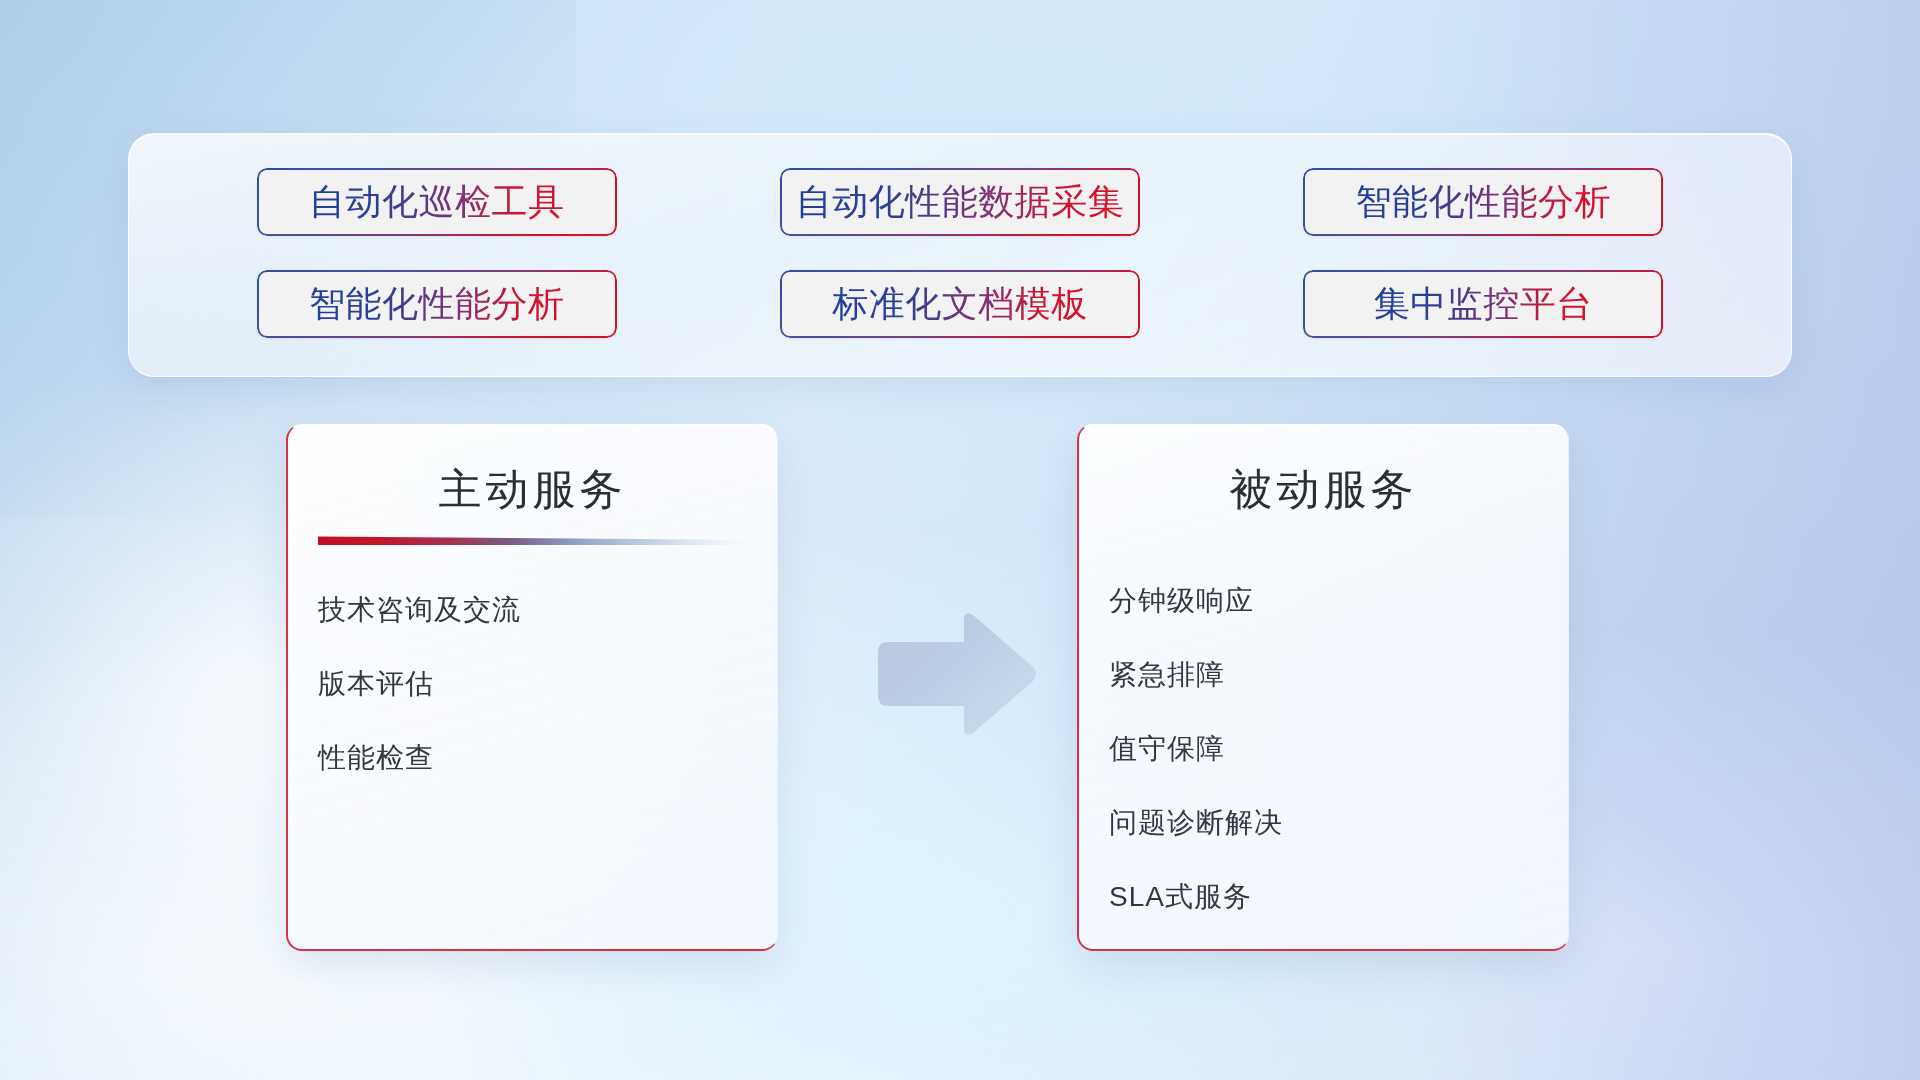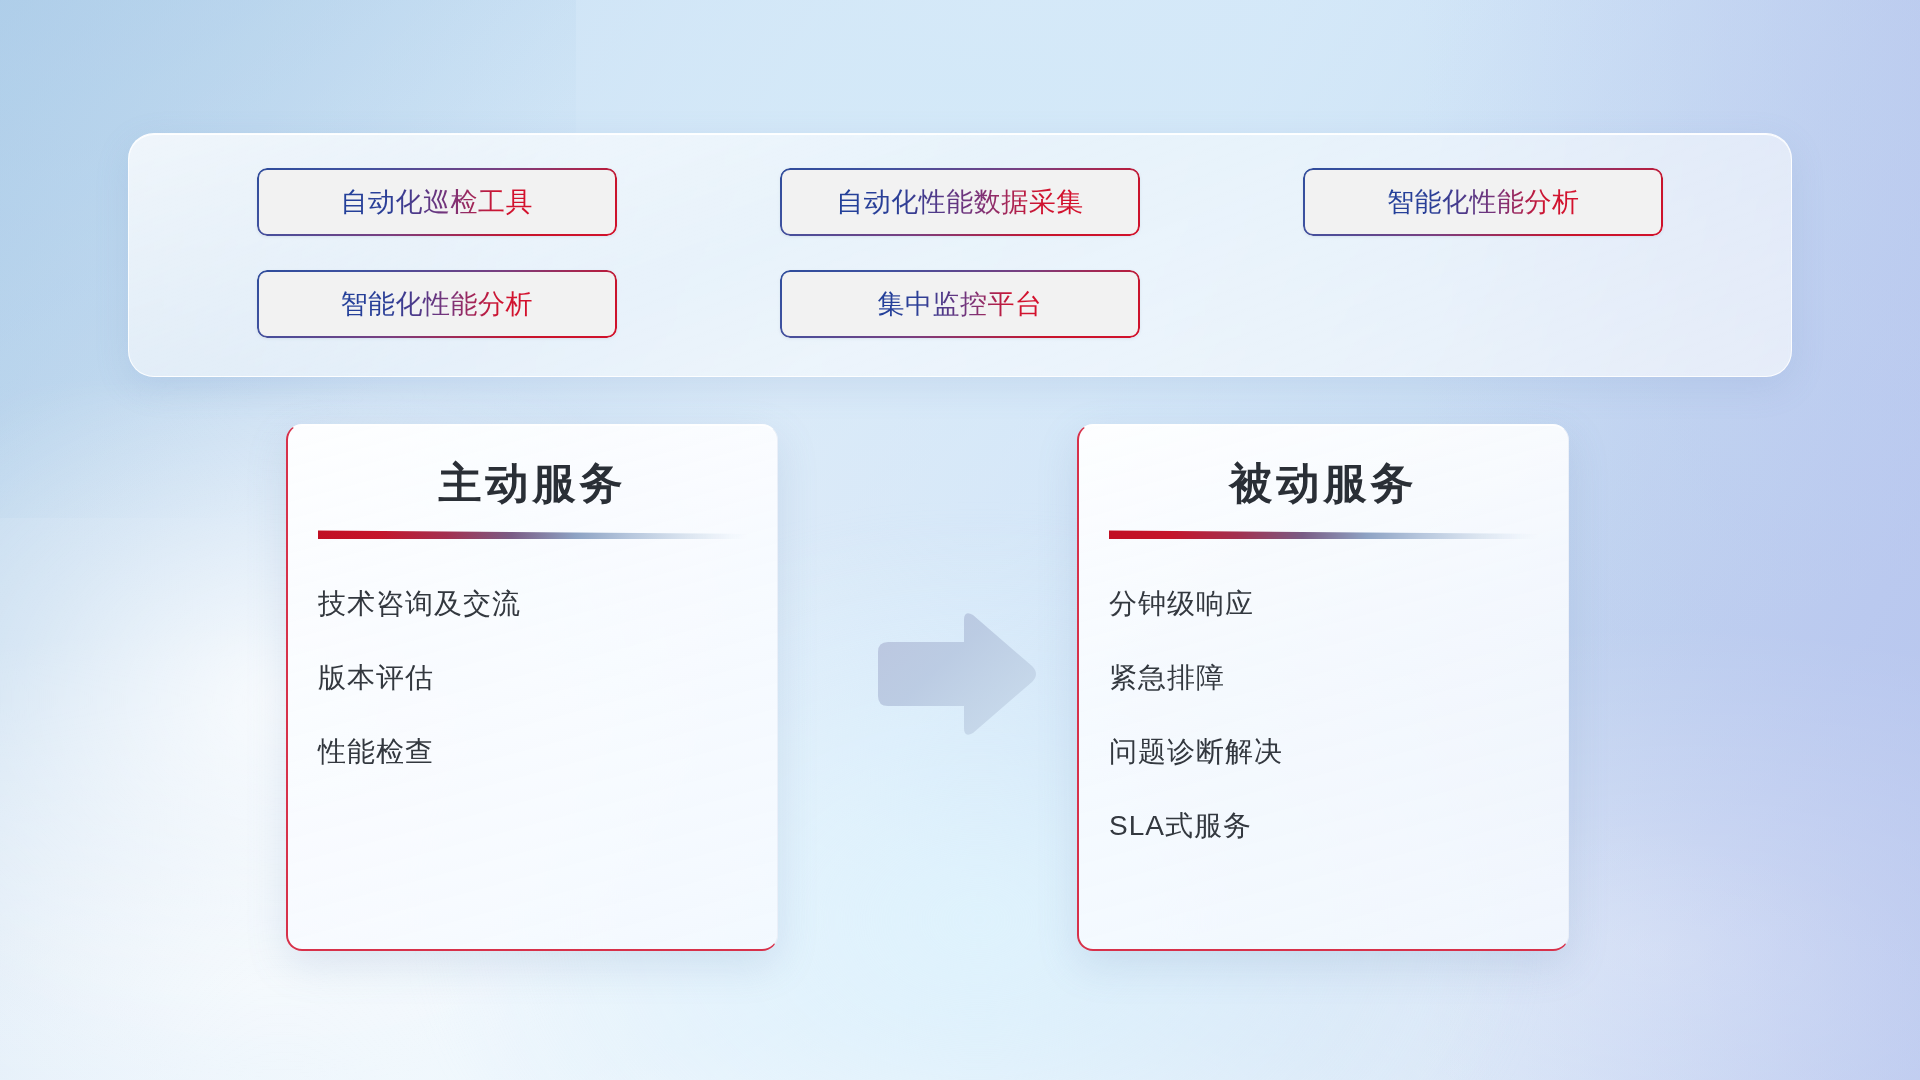--- a/index.html
+++ b/index.html
@@ -115,21 +115,21 @@
     -webkit-mask-composite: xor;
     mask:
       linear-gradient(#000 0 0) content-box,
       linear-gradient(#000 0 0);
     mask-composite: exclude;
     pointer-events: none;
   }
   .tag-label {
     position: relative;
     z-index: 2;
-    font-size: 27px;
+    font-size: 36px;
     font-weight: 400;
     letter-spacing: 0.5px;
     background: linear-gradient(90deg, #22409a 0%, #2c3f97 26%, #7d3378 58%, #cf1430 82%, #d5102c 100%);
     -webkit-background-clip: text;
     background-clip: text;
     -webkit-text-fill-color: transparent;
     color: #2b3f96;
     white-space: nowrap;
   }
 
@@ -150,25 +150,25 @@
     display: flex;
     flex-direction: column;
     align-items: center;
     overflow: hidden;
   }
   #card-proactive { left: 286px; }
   #card-reactive  { left: 1077px; }
 
   .card-title {
     font-size: 43px;
-    font-weight: 700;
+    font-weight: 400;
     color: #2a2f36;
     letter-spacing: 4px;
     line-height: 1.15;
-    margin-top: 0;
+    margin-top: 6px;
     white-space: nowrap;
   }
 
   .card-divider {
     margin-top: 22px;
     width: 430px;
     height: 9px;
     position: relative;
   }
   .card-divider::before {
@@ -240,20 +240,23 @@
   </div>
 
   <div class="tag">
     <span class="tag-label">智能化性能分析</span>
   </div>
 
   <div class="tag">
     <span class="tag-label">智能化性能分析</span>
   </div>
 
+  <div class="tag">
+    <span class="tag-label">标准化文档模板</span>
+  </div>
 
   <div class="tag">
     <span class="tag-label">集中监控平台</span>
   </div>
 
 </div>
 
 <div class="service-card" id="card-proactive">
   <div class="card-title">主动服务</div>
   <div class="card-divider"></div>
@@ -276,16 +279,17 @@
     <path d="M6 44 Q6 34 16 34 L92 34 L92 12 Q92 2 101 7 L160 58 Q168 66 160 74 L101 125 Q92 130 92 120 L92 98 L16 98 Q6 98 6 88 Z" fill="url(#arrowGrad)"></path>
   </svg>
 </div>
 
 <div class="service-card" id="card-reactive">
   <div class="card-title">被动服务</div>
   <div class="card-divider"></div>
   <div class="card-list">
     <div class="card-list-item">分钟级响应</div>
     <div class="card-list-item">紧急排障</div>
+    <div class="card-list-item">值守保障</div>
     <div class="card-list-item">问题诊断解决</div>
     <div class="card-list-item">SLA式服务</div>
   </div>
 </div>
 
 </body></html>

